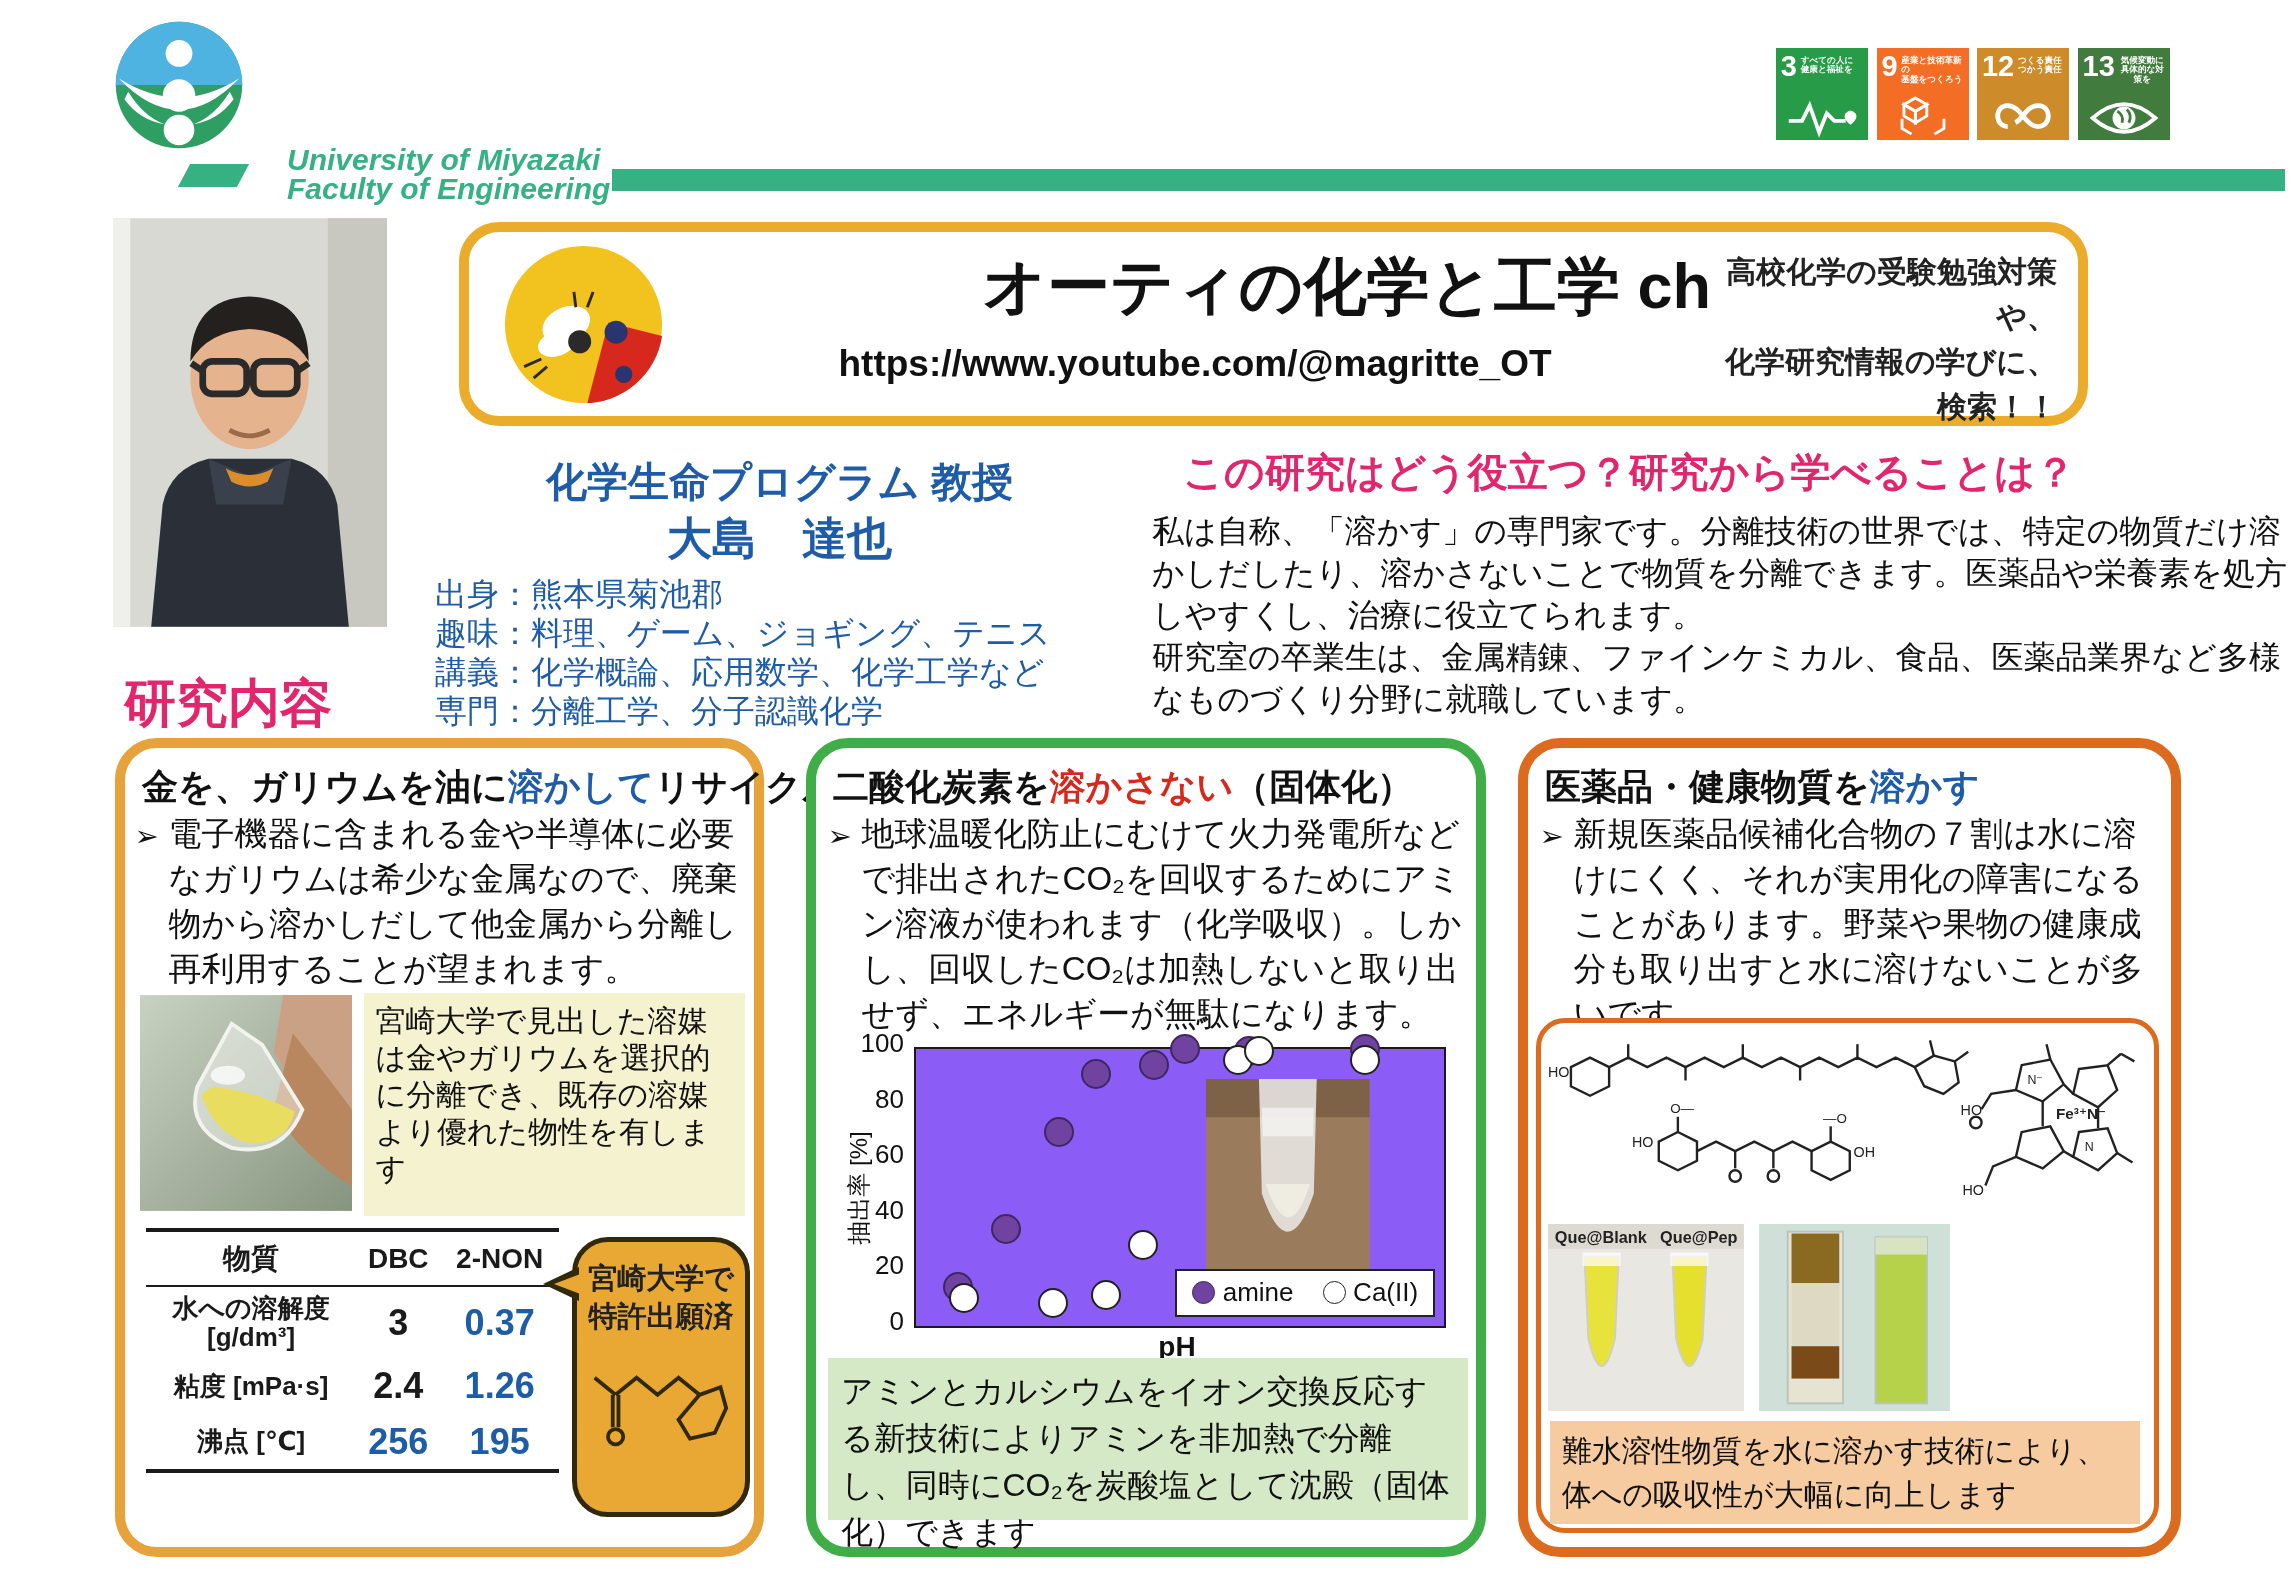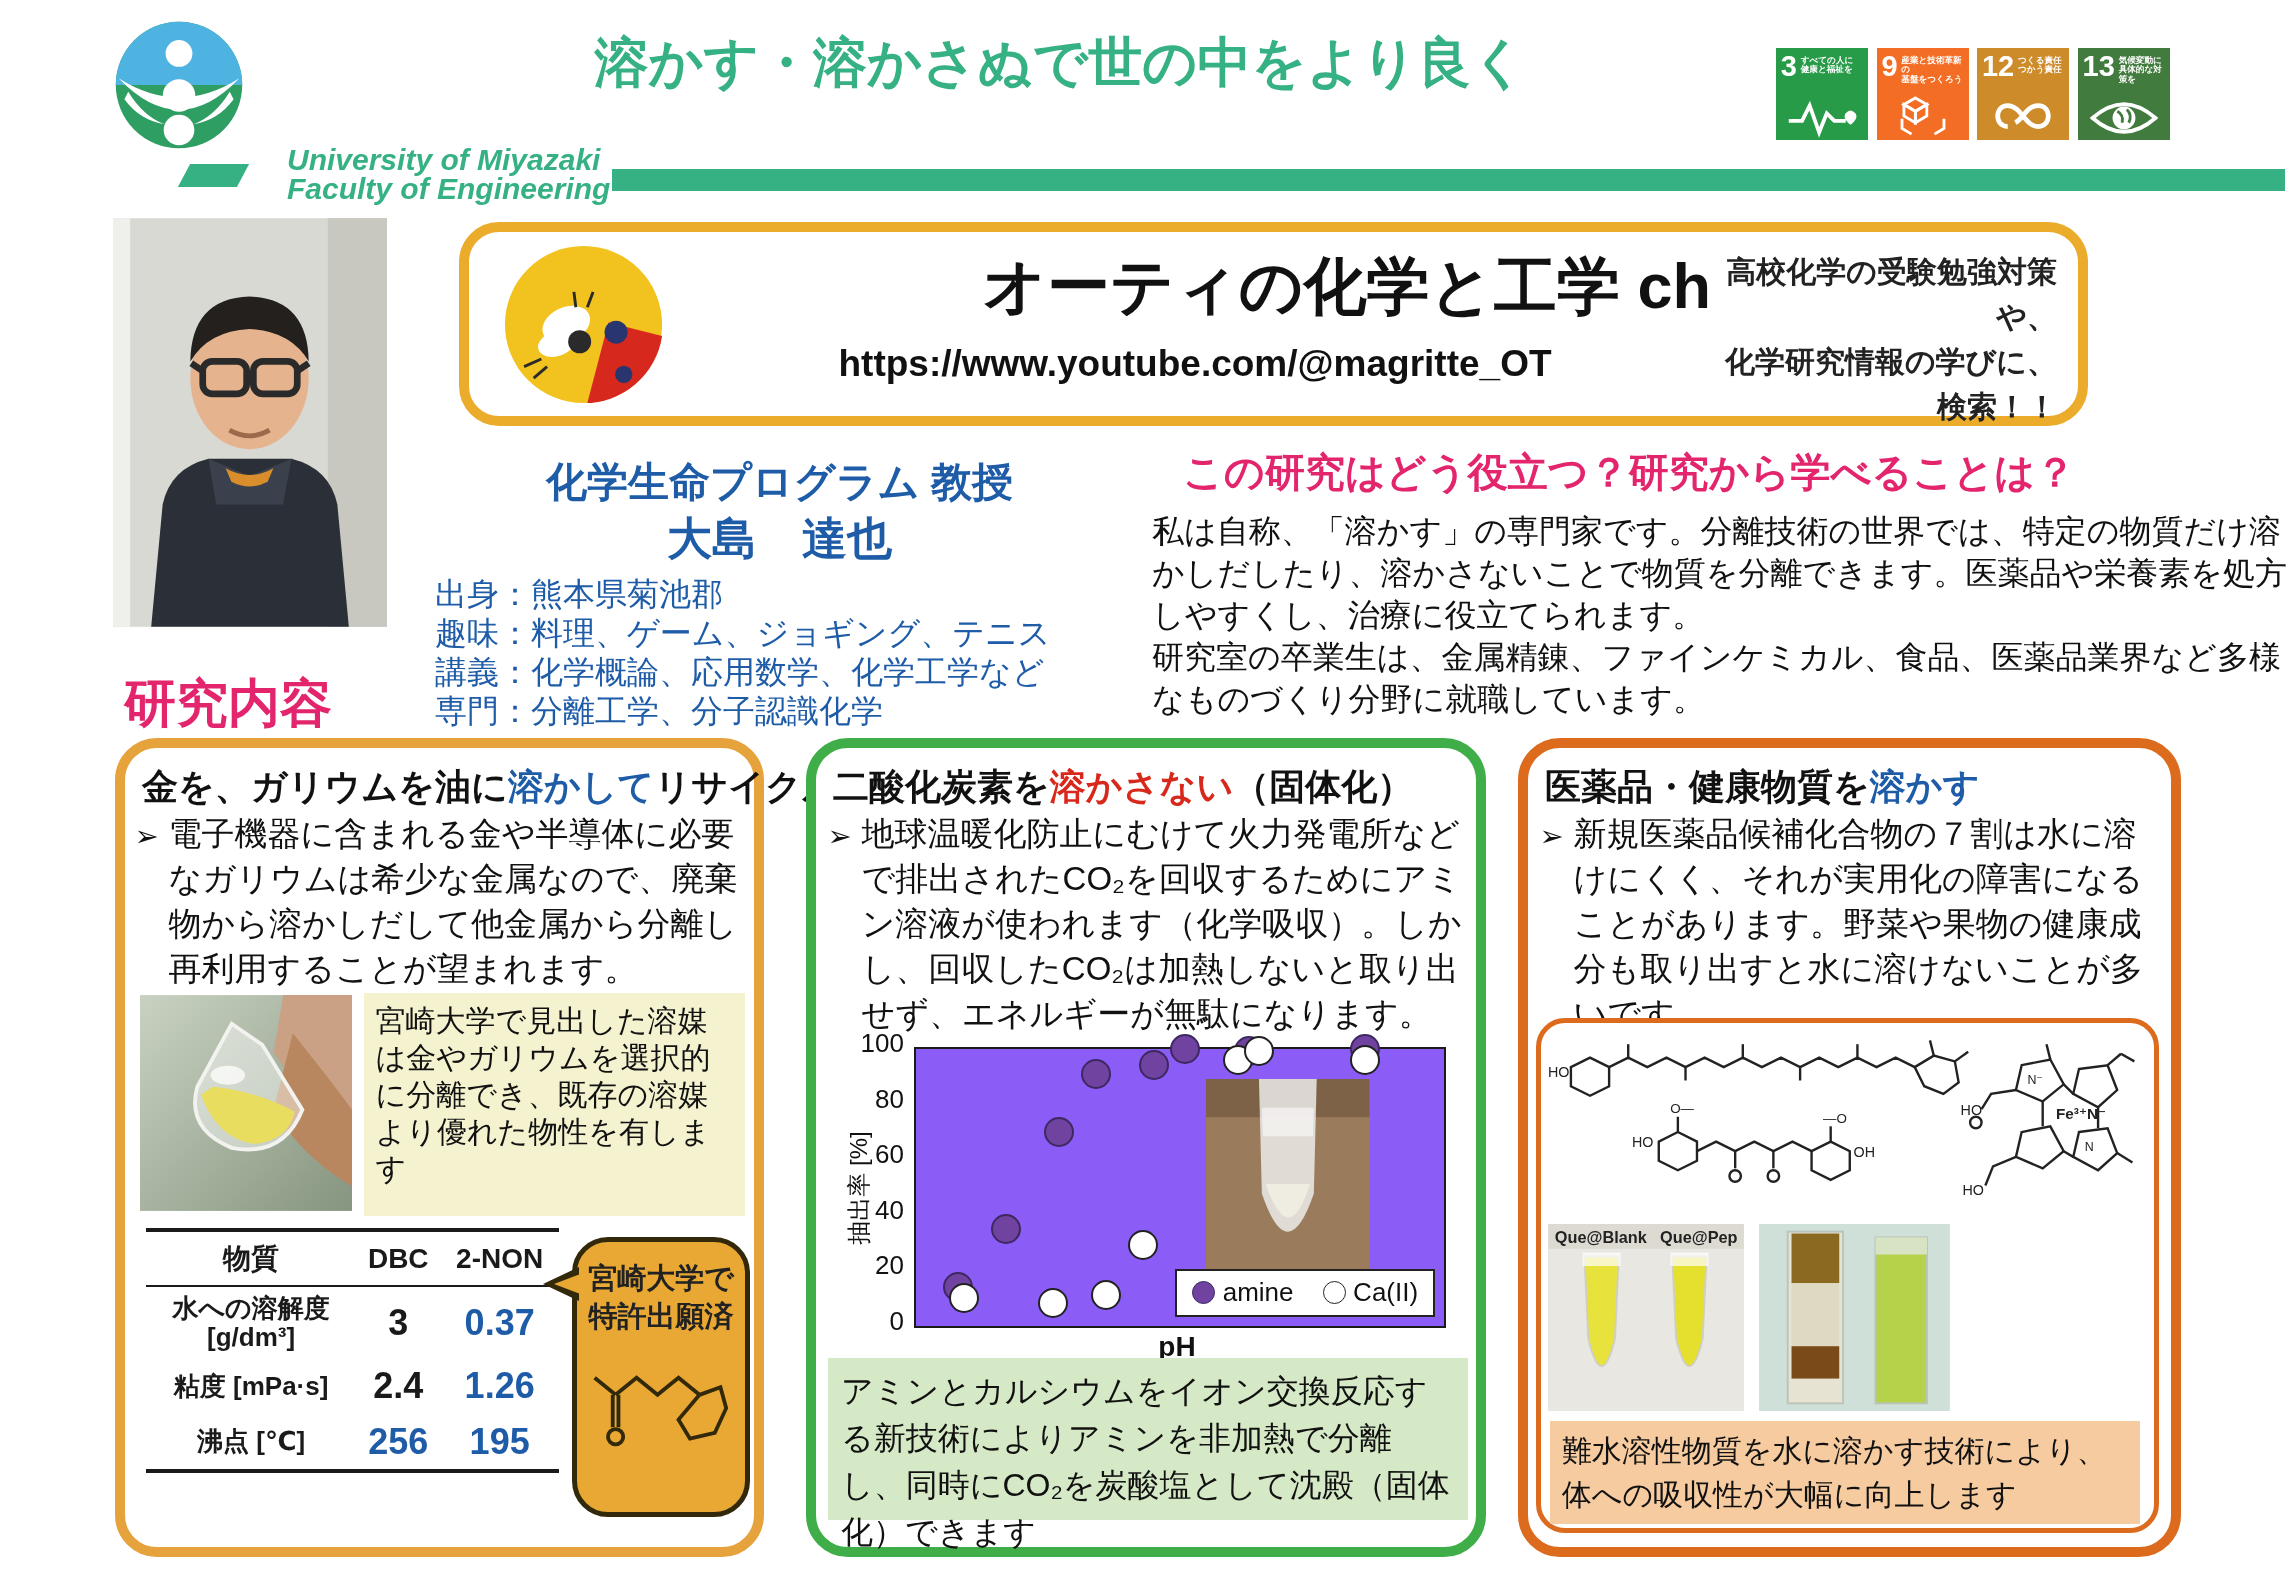--- a/index.html
+++ b/index.html
@@ -14,21 +14,21 @@
   .teal-shape{left:184px;top:164px;width:59px;height:23px;background:#35B183;transform:skewX(-28deg);}
   .teal-bar{left:612px;top:169px;width:1673px;height:22px;background:#35B183;}
   .logo{left:111px;top:17px;width:136px;height:136px;}
 
   .sdg-row{left:1776px;top:48px;display:flex;gap:8.6px;}
   .sdg{width:92px;height:92px;position:relative;color:#fff;overflow:hidden;}
   .sdg-head{display:flex;align-items:flex-start;padding:4.8px 3.8px 0 4.8px;gap:3.8px;}
   .sdg-num{font-size:29px;font-weight:bold;line-height:27px;}
   .sdg-label{font-size:8.6px;line-height:9.6px;font-weight:bold;padding-top:2.9px;}
   .sdg svg{position:absolute;left:50%;bottom:1.9px;transform:translateX(-50%);}
-  .sdg3{background:#279B48;} .sdg9{background:#F36E24;} .sdg12{background:#CD8B2A;} .sdg13{background:#427B3E;}
+  .sdg3{background:#279B48;} .sdg9{background:#F36E24;} .sdg12{background:#CD8B2A;} .sdg13{background:#427B3E;text-align:center;}
 
   
   .photo{left:113px;top:218px;width:274px;height:409px;}
 
   
   .yt-box{left:459px;top:222px;width:1609px;height:184px;border:10.5px solid #EBAC2C;border-radius:40px;background:#fff;}
   .yt-avatar{position:absolute;left:34px;top:11.5px;width:161px;height:161px;}
   .yt-title{position:absolute;left:210px;top:11.5px;width:1032px;text-align:right;font-size:63px;font-weight:bold;color:#111;}
   .yt-url{position:absolute;left:210px;top:111px;width:1032px;text-align:center;font-size:37px;font-weight:bold;color:#111;}
   .yt-tagline{position:absolute;right:21px;top:17px;width:382px;text-align:right;font-size:30px;line-height:45px;font-weight:bold;color:#222;}
@@ -121,21 +121,20 @@
     <circle cx="71" cy="118" r="16" fill="#ffffff"></circle>
     <path d="M18,78 Q34,104 56,112 Q30,108 14,86 Z" fill="#ffffff"></path>
     <path d="M124,78 Q108,104 86,112 Q112,108 128,86 Z" fill="#ffffff"></path>
   </svg>
   <div class="abs teal-shape"></div>
   <div class="abs univ-text">
     <div>University of Miyazaki</div>
     <div>Faculty of Engineering</div>
   </div>
   <div class="abs teal-bar"></div>
-  <div class="abs main-title">溶かす・溶かさぬで世の中をより良く</div>
 
   <div class="abs sdg-row">
     <div class="sdg sdg3">
       <div class="sdg-head">
           <span class="sdg-num">3</span>
         <span class="sdg-label pre">すべての人に
 健康と福祉を</span>
         </div>
       <svg width="71" height="38" viewBox="0 0 74 40">
         <polyline points="2,22 16,22 24,6 34,34 42,14 50,22 62,22" fill="none" stroke="#fff" stroke-width="4"></polyline>

